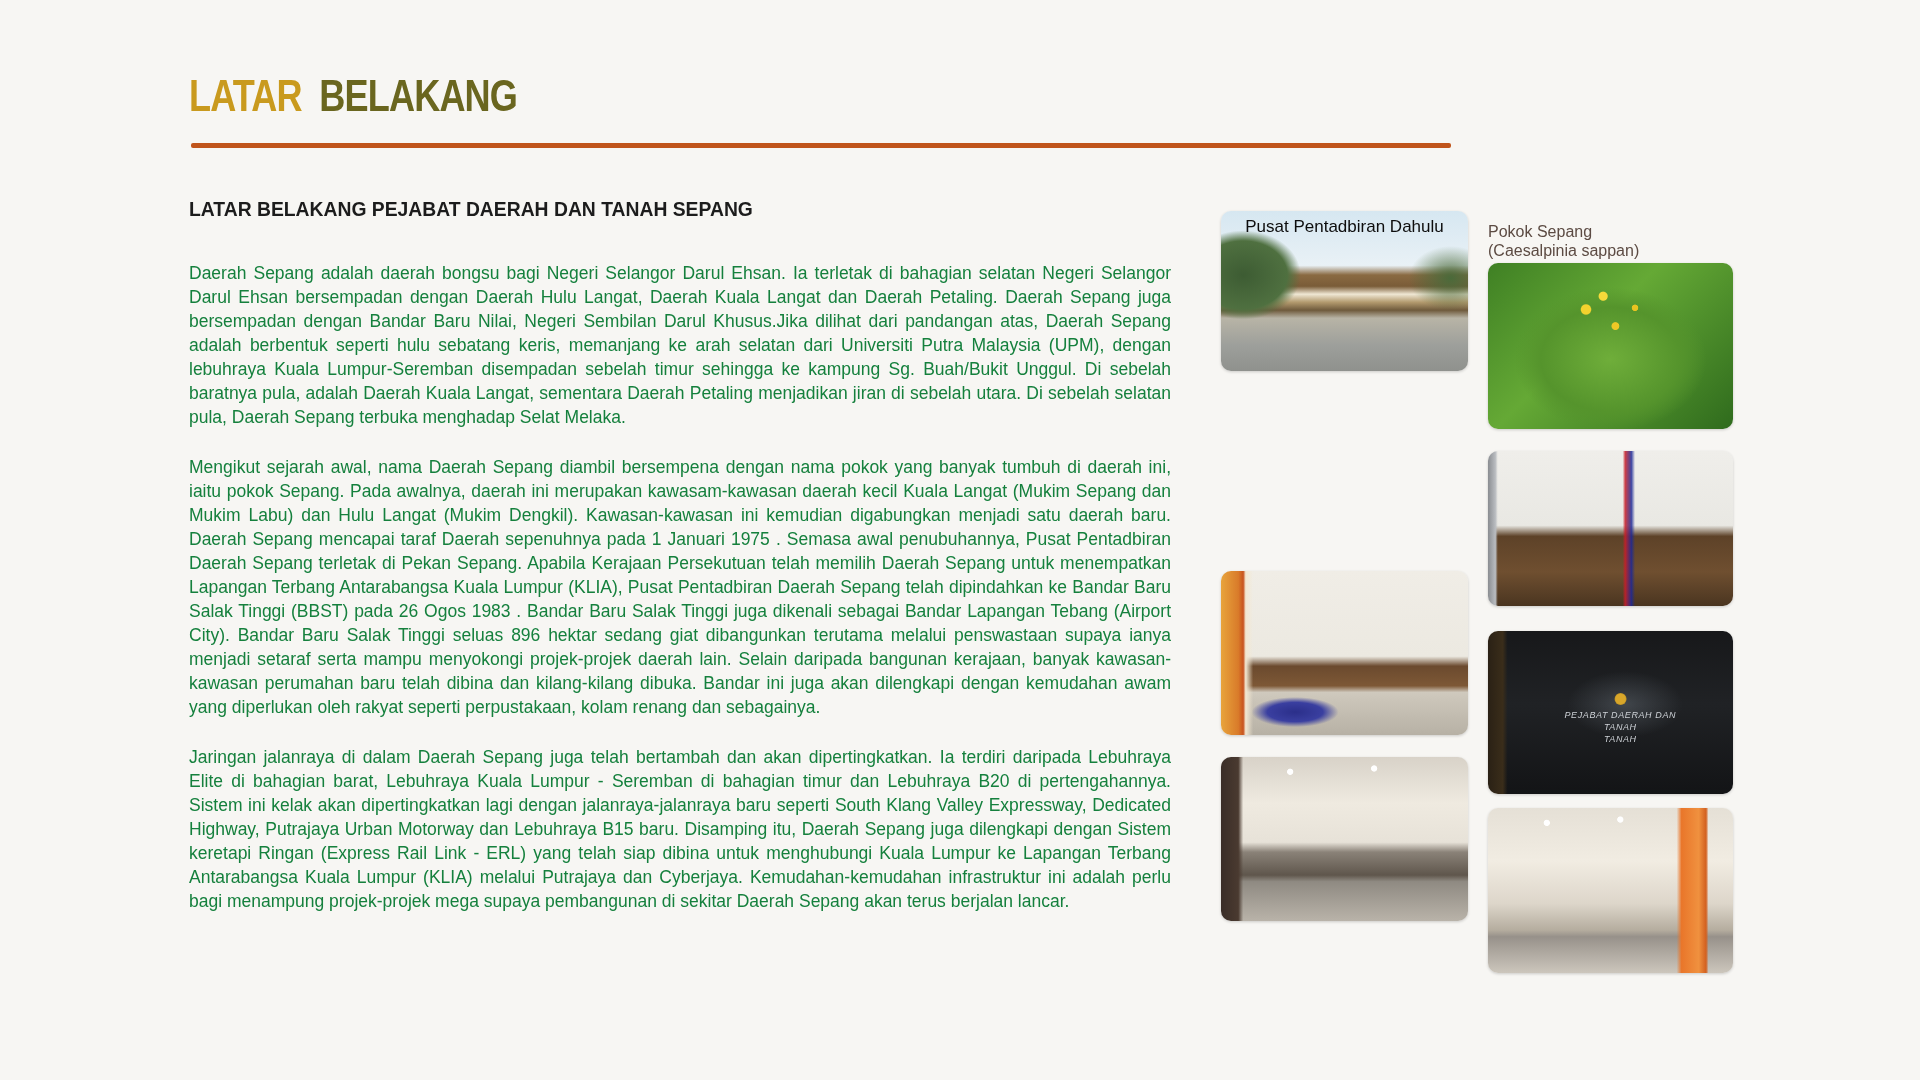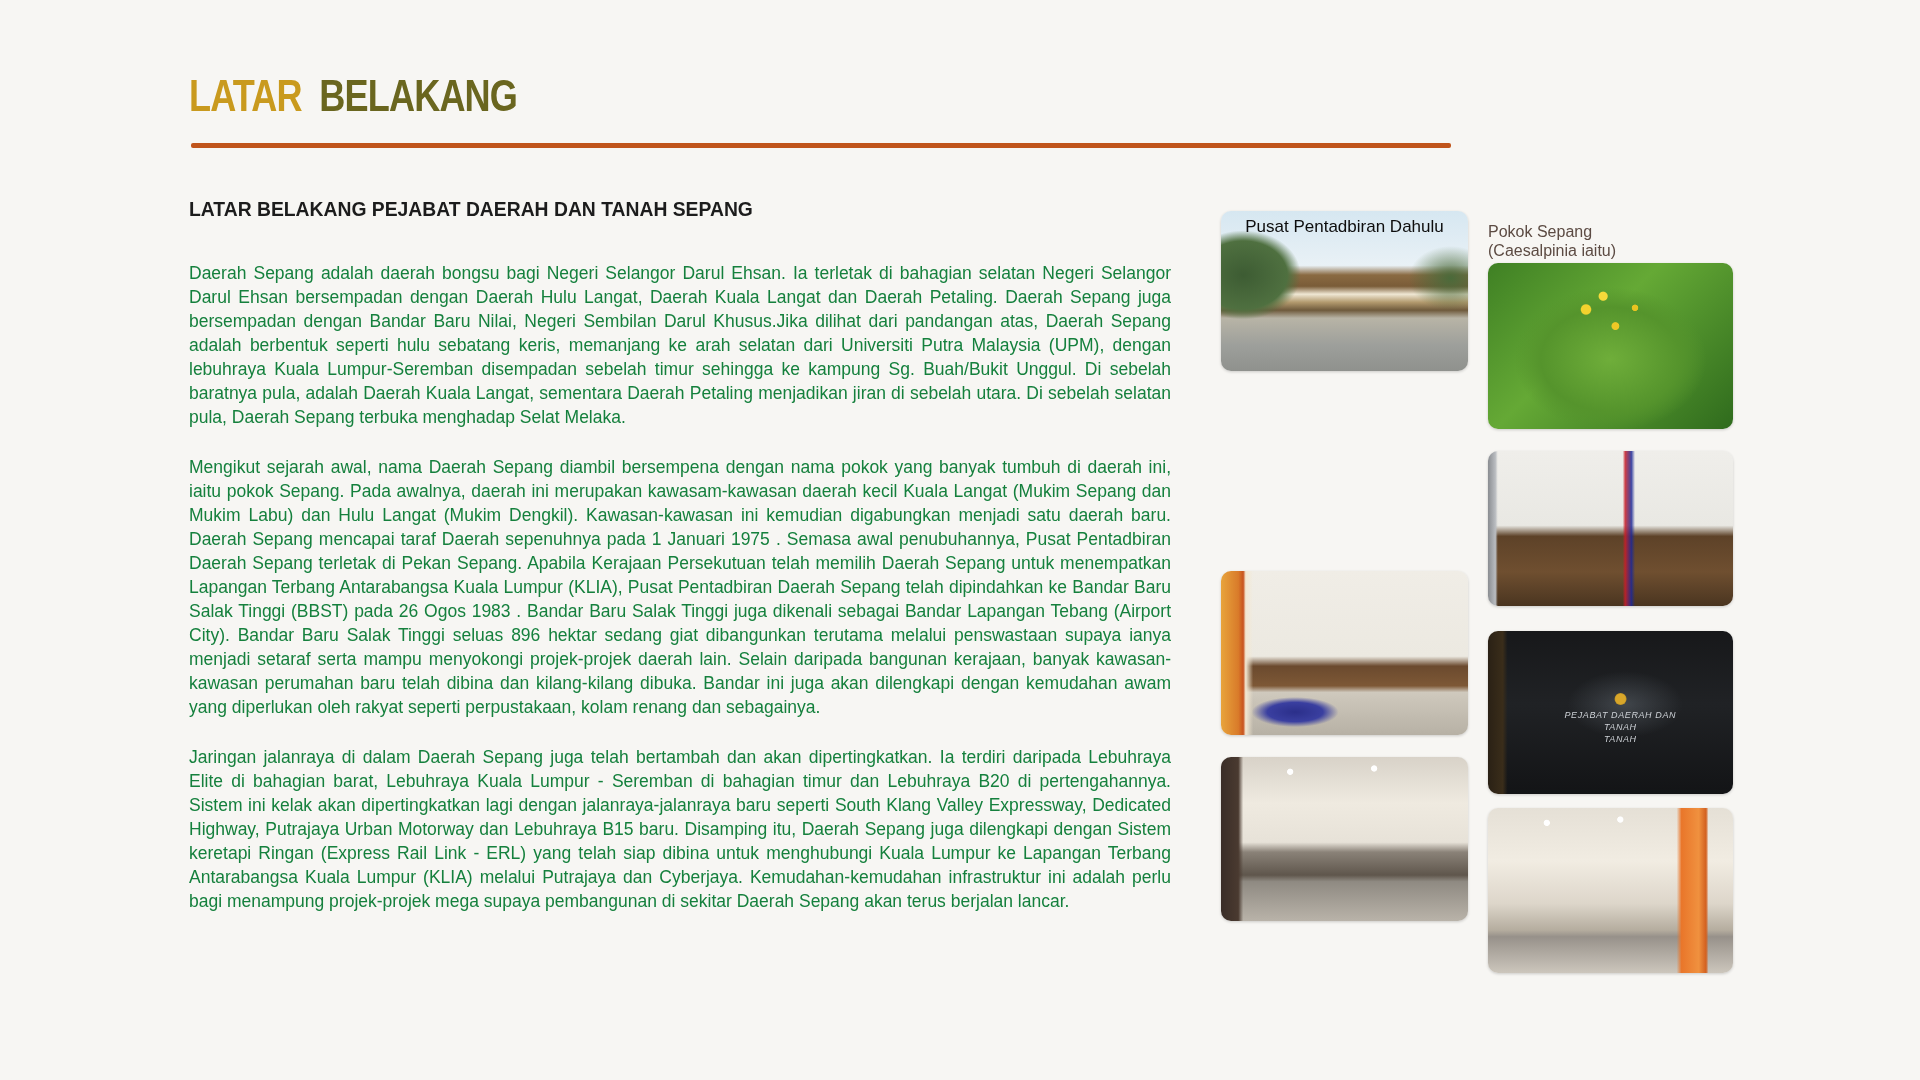--- a/index.html
+++ b/index.html
@@ -137,21 +137,21 @@
   </div>
 
   <div class="photo ph-dahulu">
     <div class="photo-caption">Pusat Pentadbiran Dahulu</div>
   </div>
   <div class="photo ph-counter-a"></div>
   <div class="photo ph-lobby-a"></div>
 
   <div class="col2-caption">
     <div>Pokok Sepang</div>
-    <div>(Caesalpinia iaitu)</div>
+    <div>(Caesalpinia sappan)</div>
   </div>
   <div class="photo ph-plant"></div>
   <div class="photo ph-counter-b"></div>
   <div class="photo ph-dark">
     <div class="dark-sign">
       <div class="dark-logo"></div>
       <div>PEJABAT DAERAH DAN TANAH</div>
       <div>TANAH</div>
     </div>
   </div>

